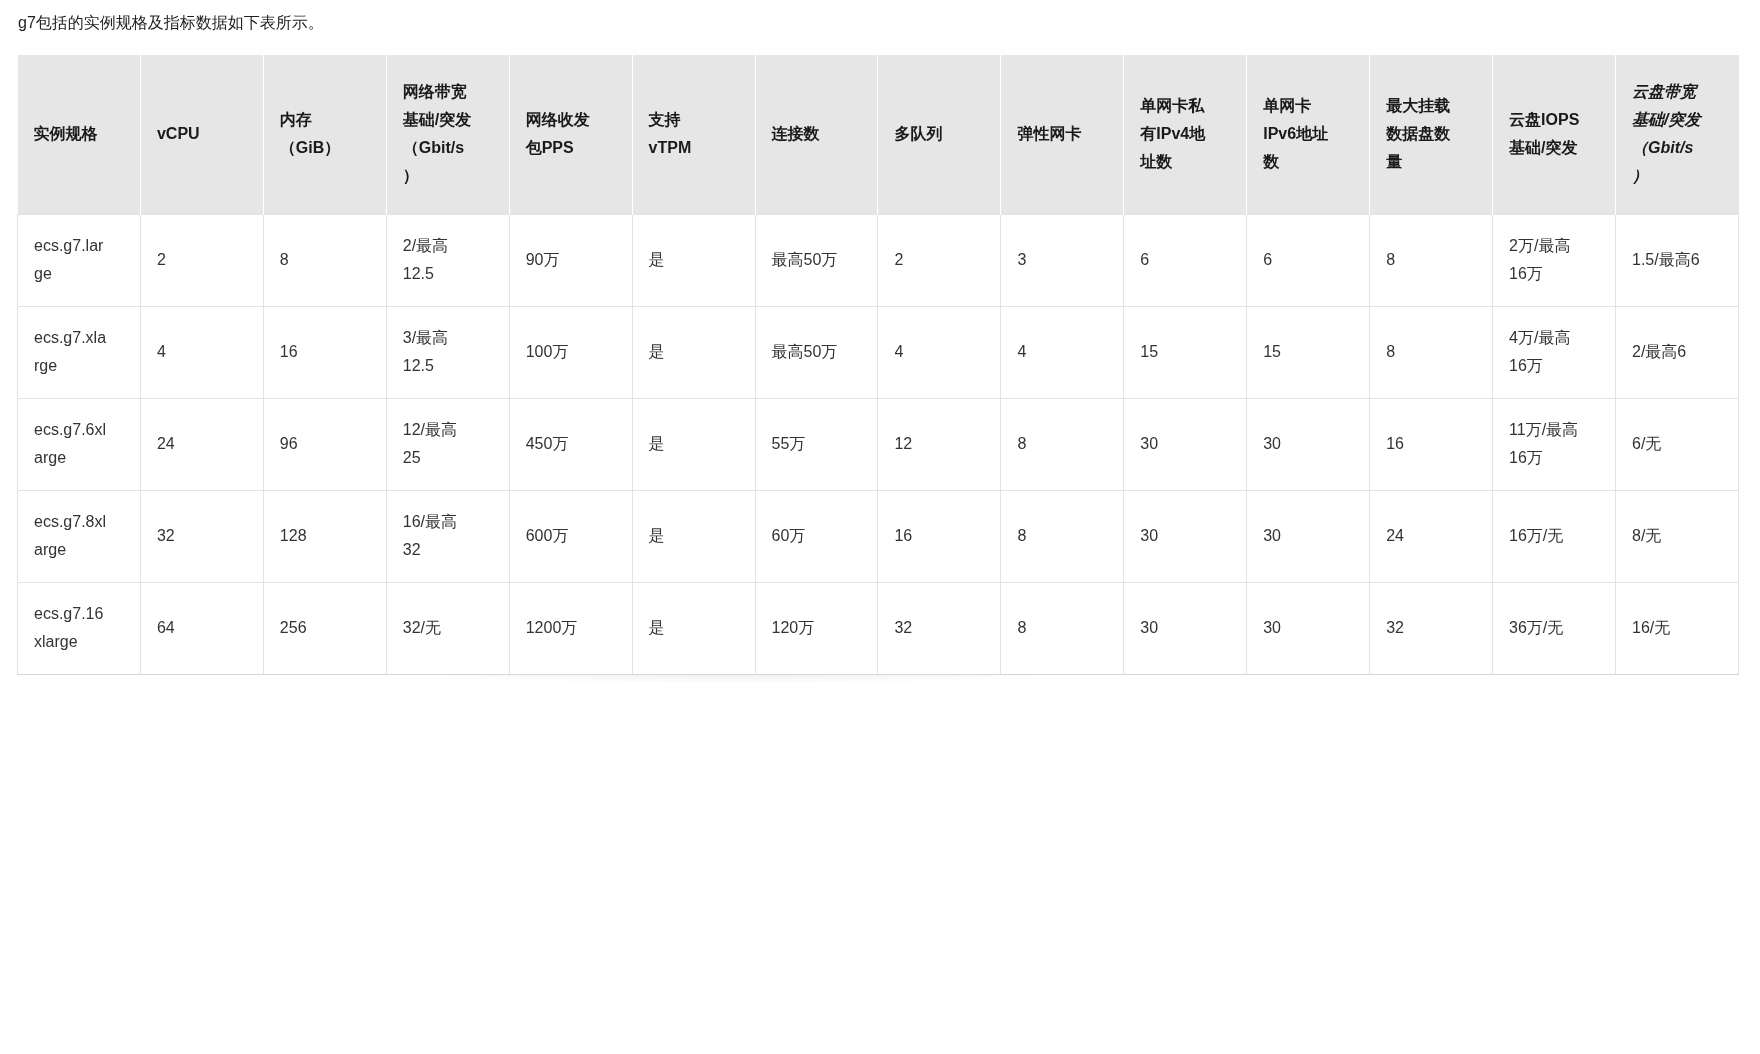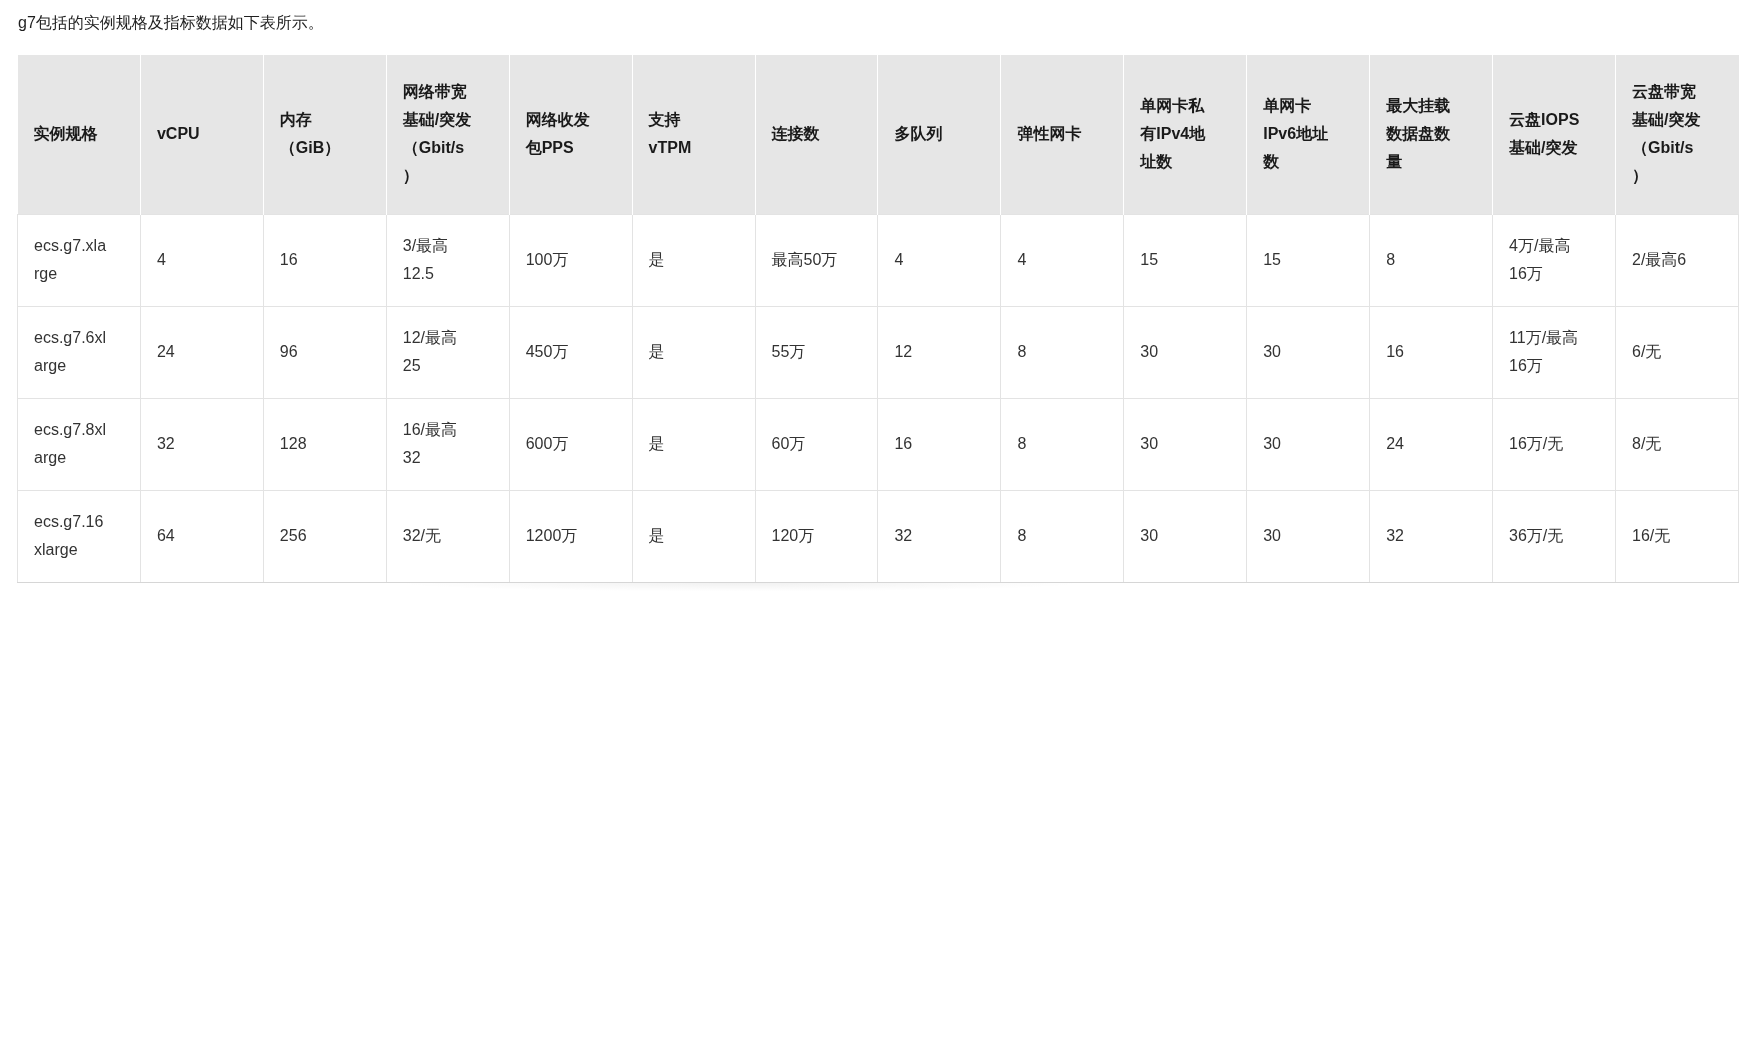--- a/index.html
+++ b/index.html
@@ -34,20 +34,21 @@
     font-weight: 700;
     color: #1a1a1a;
     text-align: left;
     vertical-align: middle;
     padding: 0 14px 0 16px;
     line-height: 28px;
     white-space: pre-line;
   }
   table.spec-table th:last-child {
     border-right: none;
+    font-style: italic;
   }
   table.spec-table td {
     border: 1px solid #e3e3e3;
     height: 92px;
     box-sizing: border-box;
     font-size: 16px;
     font-weight: 400;
     color: #333333;
     text-align: left;
     vertical-align: middle;
@@ -104,20 +105,38 @@
         <th>云盘IOPS
 基础/突发</th>
         <th>云盘带宽
 基础/突发
 （Gbit/s
 ）</th>
       </tr>
   </thead>
   <tbody id="body-rows">
       <tr>
+        <td class="col-first">ecs.g7.large</td>
+        <td>2</td>
+        <td>8</td>
+        <td>2/最高
+12.5</td>
+        <td>90万</td>
+        <td>是</td>
+        <td>最高50万</td>
+        <td>2</td>
+        <td>3</td>
+        <td>6</td>
+        <td>6</td>
+        <td>8</td>
+        <td>2万/最高
+16万</td>
+        <td>1.5/最高6</td>
+      </tr>
+      <tr>
         <td class="col-first">ecs.g7.xlarge</td>
         <td>4</td>
         <td>16</td>
         <td>3/最高
 12.5</td>
         <td>100万</td>
         <td>是</td>
         <td>最高50万</td>
         <td>4</td>
         <td>4</td>

